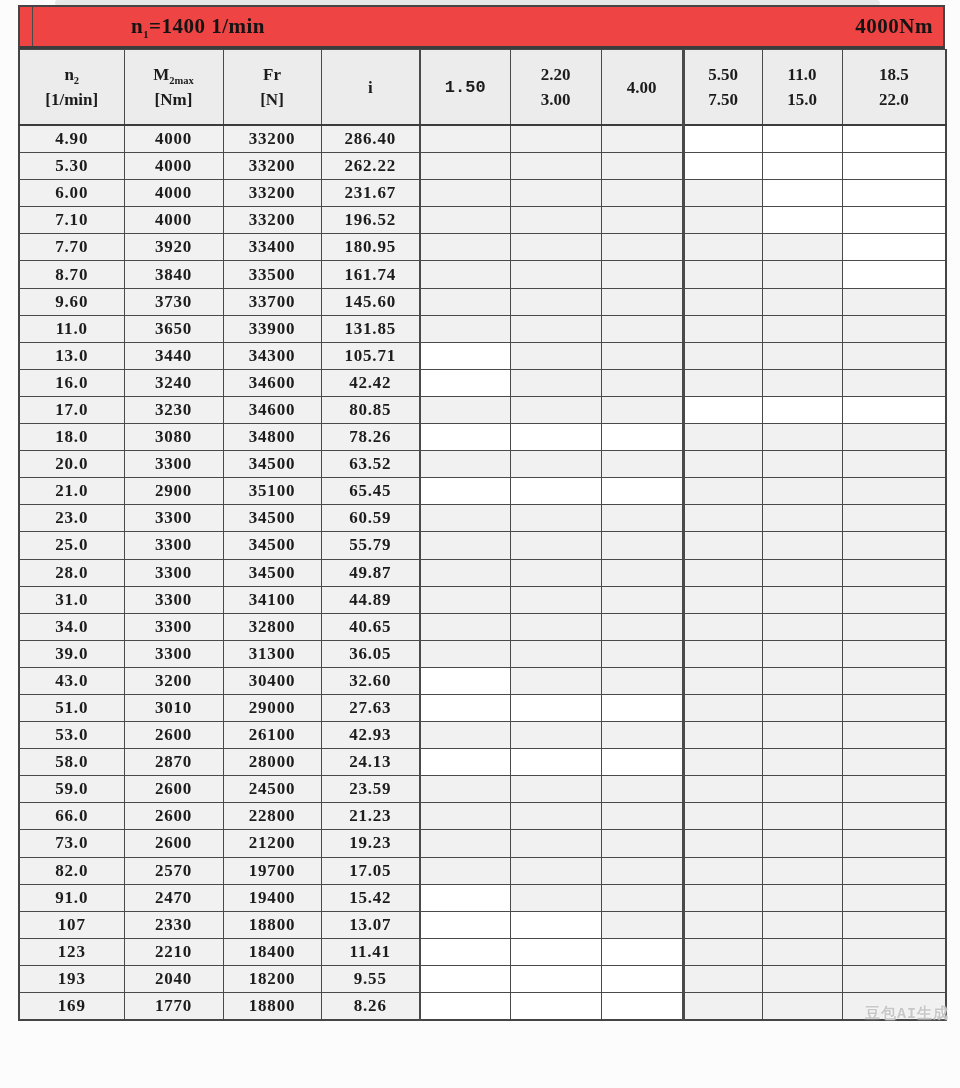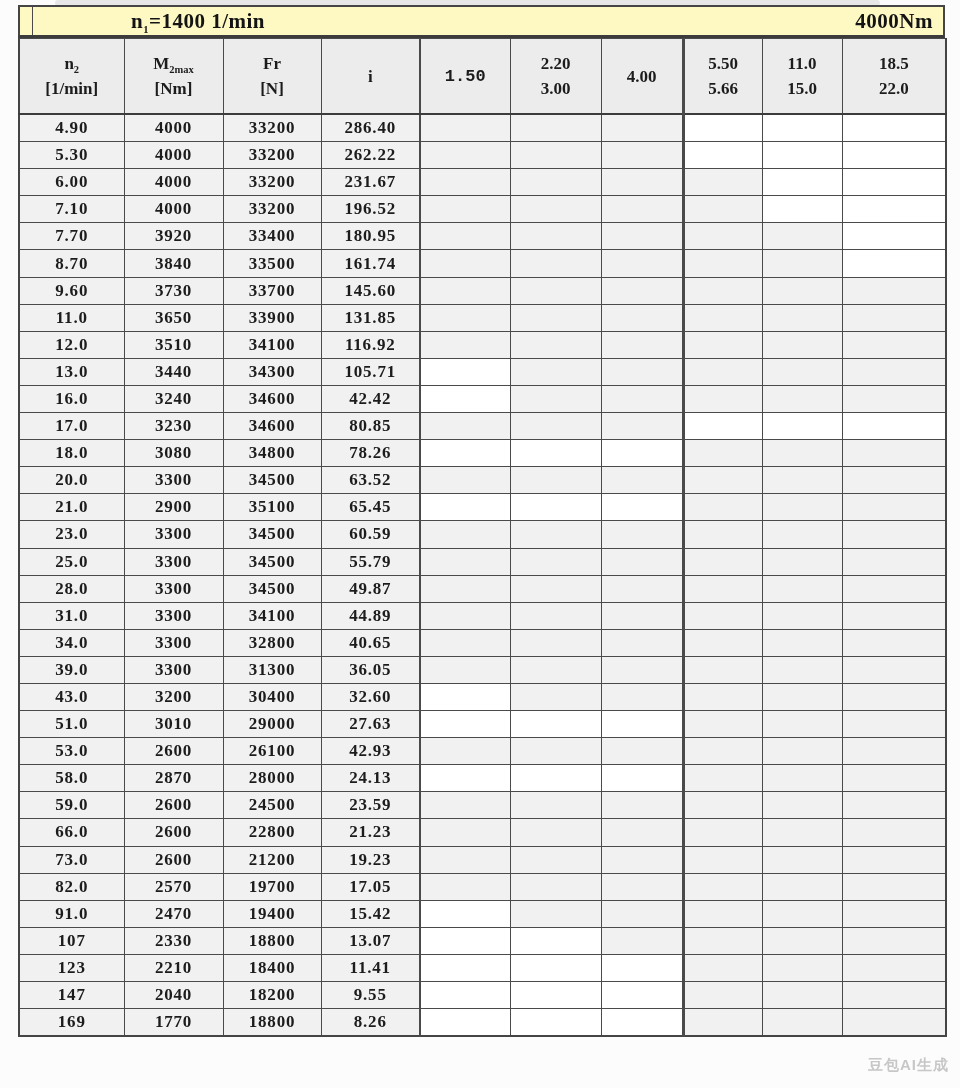--- a/index.html
+++ b/index.html
@@ -7,23 +7,23 @@
     width:960px;height:1088px;position:relative;overflow:hidden;
     background:#fcfcfc;
     font-family:"Liberation Serif","DejaVu Serif",serif;
   }
   .top-smudge{
     position:absolute;left:55px;top:0;width:825px;height:6px;
     background:#d6d6d6;opacity:.55;border-radius:3px;
   }
   .sheet{position:absolute;left:18px;top:5px;width:927px;}
   .top-header{
-    display:flex;height:33px;box-sizing:border-box;
+    display:flex;height:44px;box-sizing:border-box;
     border:2.4px solid #454545;border-bottom:3px solid #3c3c3c;
-    background:#fef9c3;
+    background:#ef4444;
   }
   .corner{width:13px;box-sizing:border-box;border-right:1.6px solid #4a4a4a;}
   .title-cell{
     flex:1;display:flex;justify-content:space-between;align-items:center;
     padding:0 10px 0 98px;
     font-size:21px;font-weight:bold;color:#141414;letter-spacing:.5px;
   }
   table{
     border-collapse:collapse;table-layout:fixed;width:927px;
     border:2.4px solid #454545;border-top:none;
@@ -37,22 +37,22 @@
     height:74px;background:#ececed;
     border-bottom:2.8px solid #3c3c3c;font-size:17px;
   }
   thead th .hl{line-height:25px;}
   tbody td{height:26.1px;font-size:17px;letter-spacing:.8px;}
   td.white{background:#ffffff;}
   .semi-thick-left{border-left-width:2.2px;font-family:Liberation Mono, monospace;}
   .thick-left{border-left-width:3px;margin-top:12px;}
   sub{font-size:10.5px;line-height:0;}
   .watermark{
-    position:absolute;right:11px;top:1056px;
-    font-family:Liberation Sans, sans-serif;
+    position:absolute;right:11px;top:1004px;
+    font-family:Liberation Mono, monospace;
     font-size:15px;font-weight:bold;letter-spacing:1px;
     color:#c7c7c7;text-shadow:0 0 2px #ffffff;
   }
 </style>
 </head>
 <body>
 
 <div class="top-smudge"></div>
 
 <div class="sheet">
@@ -101,21 +101,21 @@
           </th>
           <th>
             <div class="hl">2.20</div>
             <div class="hl">3.00</div>
           </th>
           <th>
             <div class="hl">4.00</div>
           </th>
           <th class="thick-left">
             <div class="hl">5.50</div>
-            <div class="hl">5.66</div>
+            <div class="hl">7.50</div>
           </th>
           <th>
             <div class="hl">11.0</div>
             <div class="hl">15.0</div>
           </th>
           <th>
             <div class="hl">18.5</div>
             <div class="hl">22.0</div>
           </th>
         </tr>
@@ -212,32 +212,20 @@
           <td>33900</td>
           <td>131.85</td>
           <td class="semi-thick-left"></td>
           <td></td>
           <td></td>
           <td class="thick-left"></td>
           <td></td>
           <td></td>
         </tr>
         <tr>
-          <td>12.0</td>
-          <td>3510</td>
-          <td>34100</td>
-          <td>116.92</td>
-          <td class="semi-thick-left"></td>
-          <td></td>
-          <td></td>
-          <td class="thick-left"></td>
-          <td></td>
-          <td></td>
-        </tr>
-        <tr>
           <td>13.0</td>
           <td>3440</td>
           <td>34300</td>
           <td>105.71</td>
           <td class="semi-thick-left white"></td>
           <td></td>
           <td></td>
           <td class="thick-left"></td>
           <td></td>
           <td></td>
@@ -500,21 +488,21 @@
           <td>18400</td>
           <td>11.41</td>
           <td class="semi-thick-left white"></td>
           <td class="white"></td>
           <td class="white"></td>
           <td class="thick-left"></td>
           <td></td>
           <td></td>
         </tr>
         <tr>
-          <td>147</td>
+          <td>193</td>
           <td>2040</td>
           <td>18200</td>
           <td>9.55</td>
           <td class="semi-thick-left white"></td>
           <td class="white"></td>
           <td class="white"></td>
           <td class="thick-left"></td>
           <td></td>
           <td></td>
         </tr>

